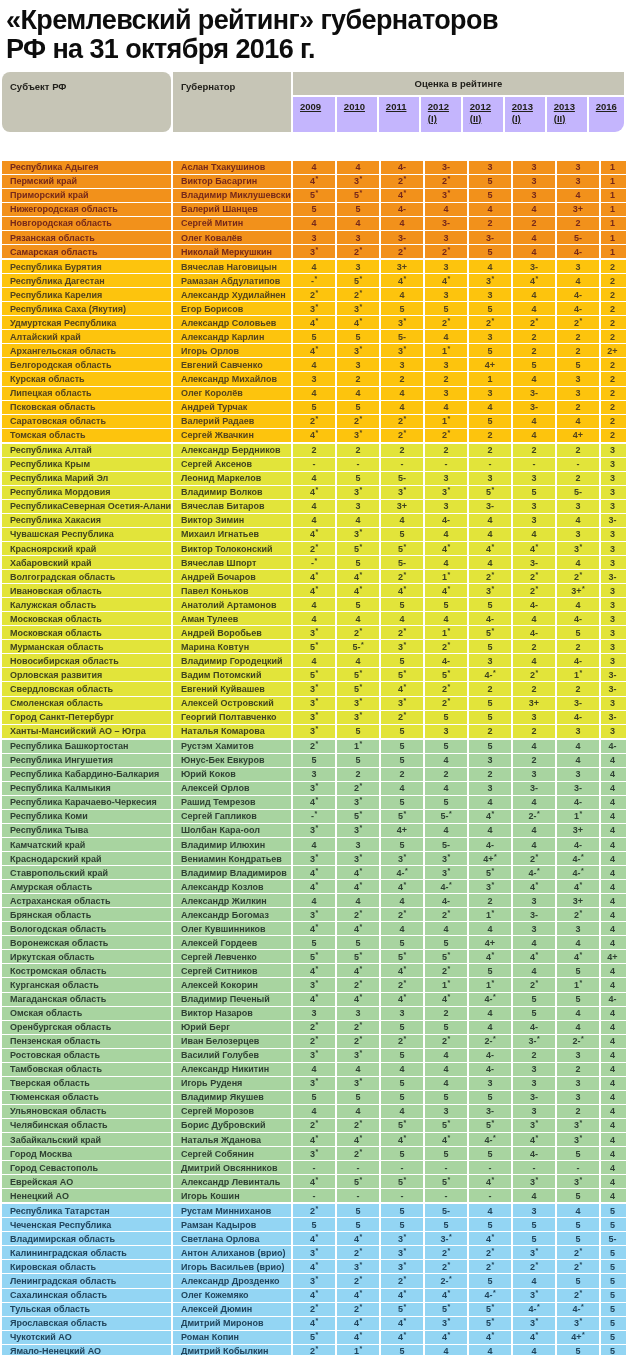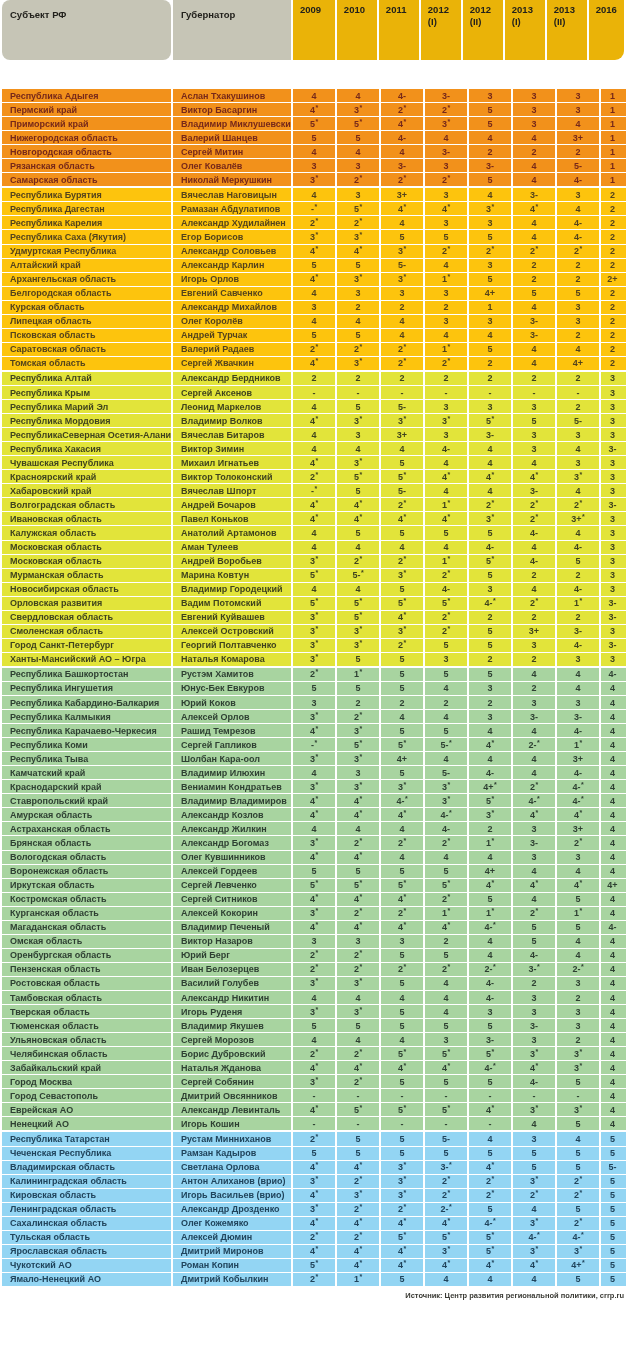--- a/index.html
+++ b/index.html
@@ -23,22 +23,22 @@
   .th.subject { width:169px;border-radius:8px; }
   .th.governor { width:120px; border-left:2px solid #fff; }
   .rating-group { width:333px; border-left:2px solid #fff; display:flex; flex-direction:column; }
   .rating-title {
     background:#c6c5b6; color:#22211c; font-size:9.5px; font-weight:bold;
     height:25px; display:flex; align-items:center; justify-content:center;
     border-bottom:2px solid #fff;
   }
   .years { display:flex; flex:1; }
   .year-cell {
-    background:#eab308; color:#22211c; font-size:9.5px; font-weight:bold;
-    width:44px; padding:4px 0 0 7px; white-space:pre-line; line-height:1.25;
+    background:#c4b5fd; color:#22211c; font-size:9.5px; font-weight:bold;
+    width:44px; padding:4px 0 0 7px; white-space:pre-line; line-height:1.25;text-decoration:underline;
   }
   .year-cell + .year-cell { border-left:2px solid #fff; }
   .year-cell:last-child { width:39px; border-bottom-right-radius:9px; }
   
   .tbody { padding:1px 2px 0 2px;margin-top:28px; }
   .section { border-bottom:1px solid #fff; }
   .row {
     display:flex; height:14.05px; border-bottom:1px solid #fff;
     background:var(--bg); color:var(--fg);
   }
@@ -55,25 +55,28 @@
   .source {
     text-align:right; padding:3px 4px 0 0; font-size:7.5px;
     color:#3a3a34; font-weight:bold;
   }
 </style>
 </head>
 <body>
 
 <div class="page">
 
+  <div class="title">«Кремлевский рейтинг» губернаторов
+РФ на 31 октября 2016 г.</div>
 
   <div class="thead">
     <div class="th subject">Субъект РФ</div>
     <div class="th governor">Губернатор</div>
     <div class="rating-group">
+      <div class="rating-title">Оценка в рейтинге</div>
       <div class="years">
           <div class="year-cell">2009</div>
           <div class="year-cell">2010</div>
           <div class="year-cell">2011</div>
           <div class="year-cell">2012
 (I)</div>
           <div class="year-cell">2012
 (II)</div>
           <div class="year-cell">2013
 (I)</div>

